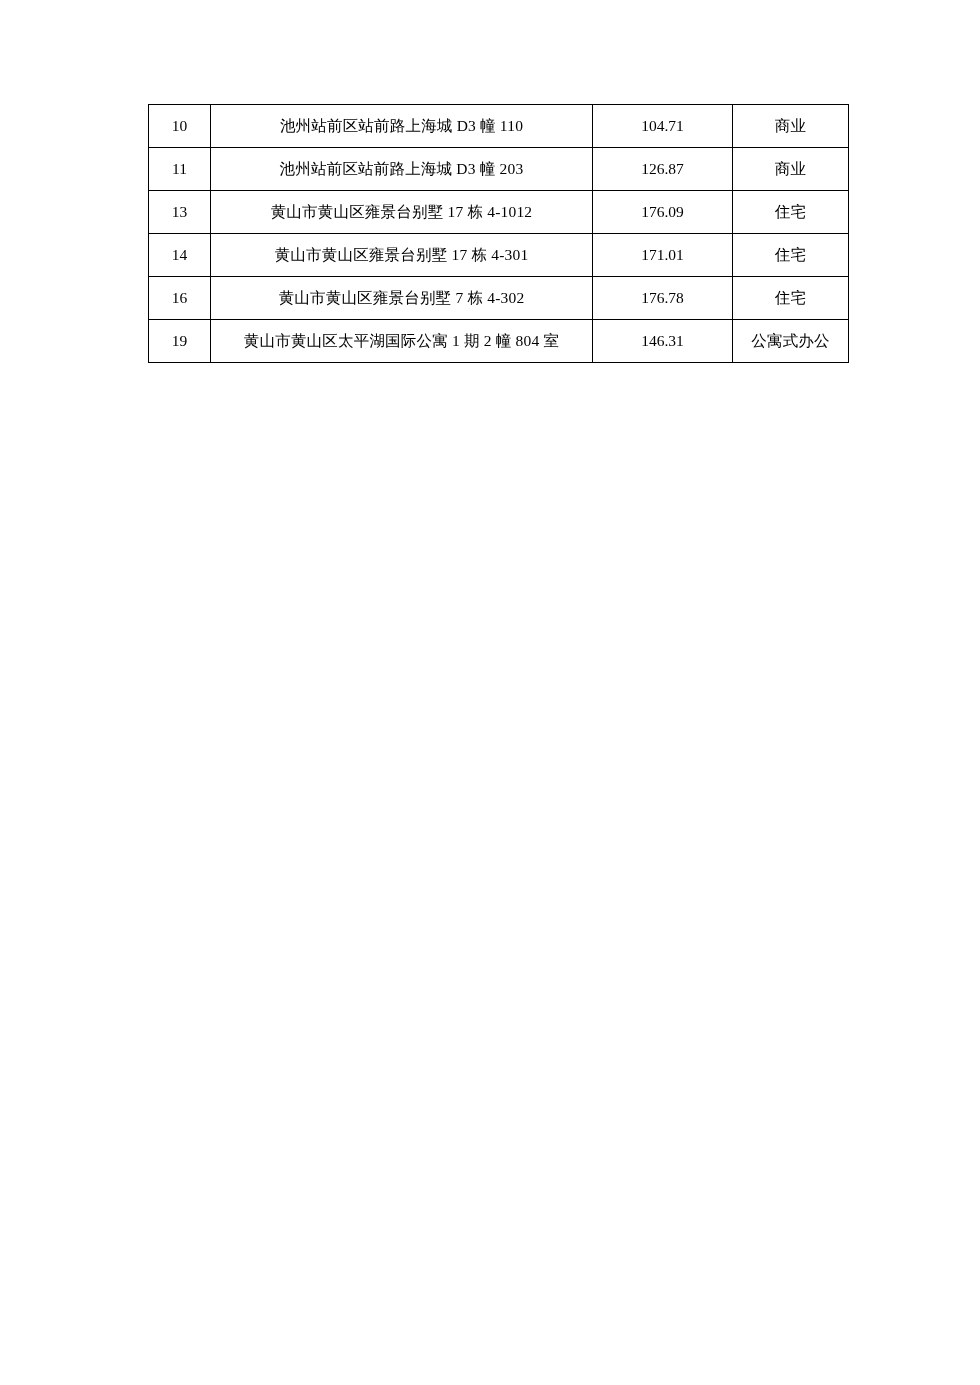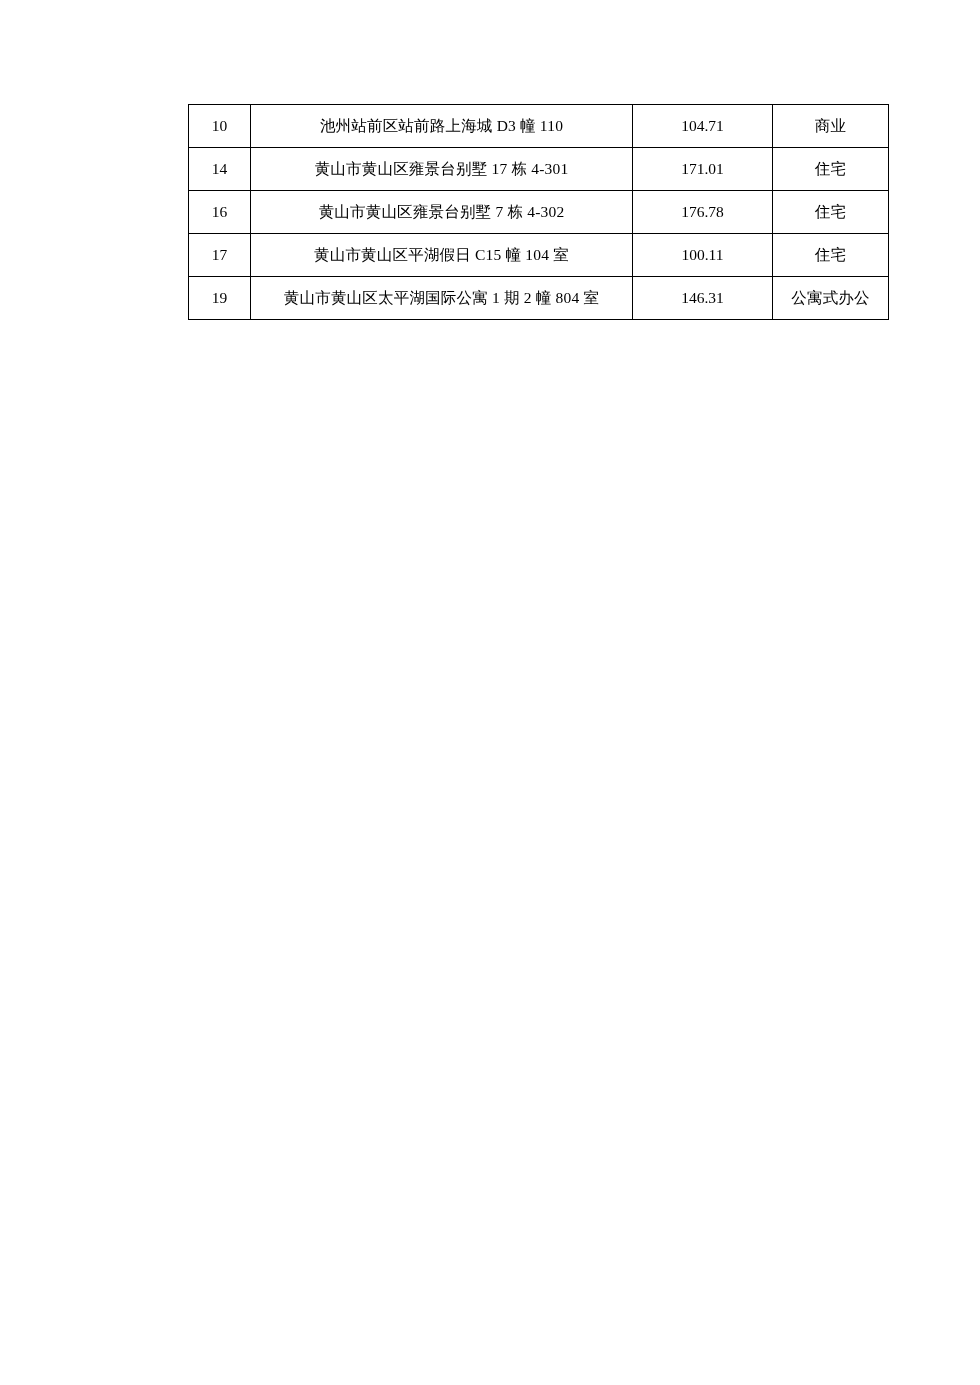--- a/index.html
+++ b/index.html
@@ -21,21 +21,20 @@
     top: 0;
     width: 980px;
     height: 1385px;
     background: #ffffff;
   }
   .table-wrap {
     position: absolute;
     left: 148px;
     top: 104px;
     width: 700px;
-    margin-left: 40px;
   }
   table.doc-table {
     border-collapse: collapse;
     width: 700px;
     table-layout: fixed;
   }
   table.doc-table td {
     border: 1px solid #000000;
     height: 42px;
     padding: 0 4px;
@@ -82,35 +81,41 @@
         <col class="c-type">
       </colgroup>
       <tbody>
         <tr>
           <td class="cell-index">10</td>
           <td class="cell-address">池州站前区站前路上海城 D3 幢 110</td>
           <td class="cell-area">104.71</td>
           <td class="cell-type">商业</td>
         </tr>
         <tr>
+          <td class="cell-index">11</td>
+          <td class="cell-address">池州站前区站前路上海城 D3 幢 203</td>
+          <td class="cell-area">126.87</td>
+          <td class="cell-type">商业</td>
+        </tr>
+        <tr>
+          <td class="cell-index">13</td>
+          <td class="cell-address">黄山市黄山区雍景台别墅 17 栋 4-1012</td>
+          <td class="cell-area">176.09</td>
+          <td class="cell-type">住宅</td>
+        </tr>
+        <tr>
           <td class="cell-index">14</td>
           <td class="cell-address">黄山市黄山区雍景台别墅 17 栋 4-301</td>
           <td class="cell-area">171.01</td>
           <td class="cell-type">住宅</td>
         </tr>
         <tr>
           <td class="cell-index">16</td>
           <td class="cell-address">黄山市黄山区雍景台别墅 7 栋 4-302</td>
           <td class="cell-area">176.78</td>
-          <td class="cell-type">住宅</td>
-        </tr>
-        <tr>
-          <td class="cell-index">17</td>
-          <td class="cell-address">黄山市黄山区平湖假日 C15 幢 104 室</td>
-          <td class="cell-area">100.11</td>
           <td class="cell-type">住宅</td>
         </tr>
         <tr>
           <td class="cell-index">19</td>
           <td class="cell-address">黄山市黄山区太平湖国际公寓 1 期 2 幢 804 室</td>
           <td class="cell-area">146.31</td>
           <td class="cell-type">公寓式办公</td>
         </tr>
       </tbody>
     </table>

